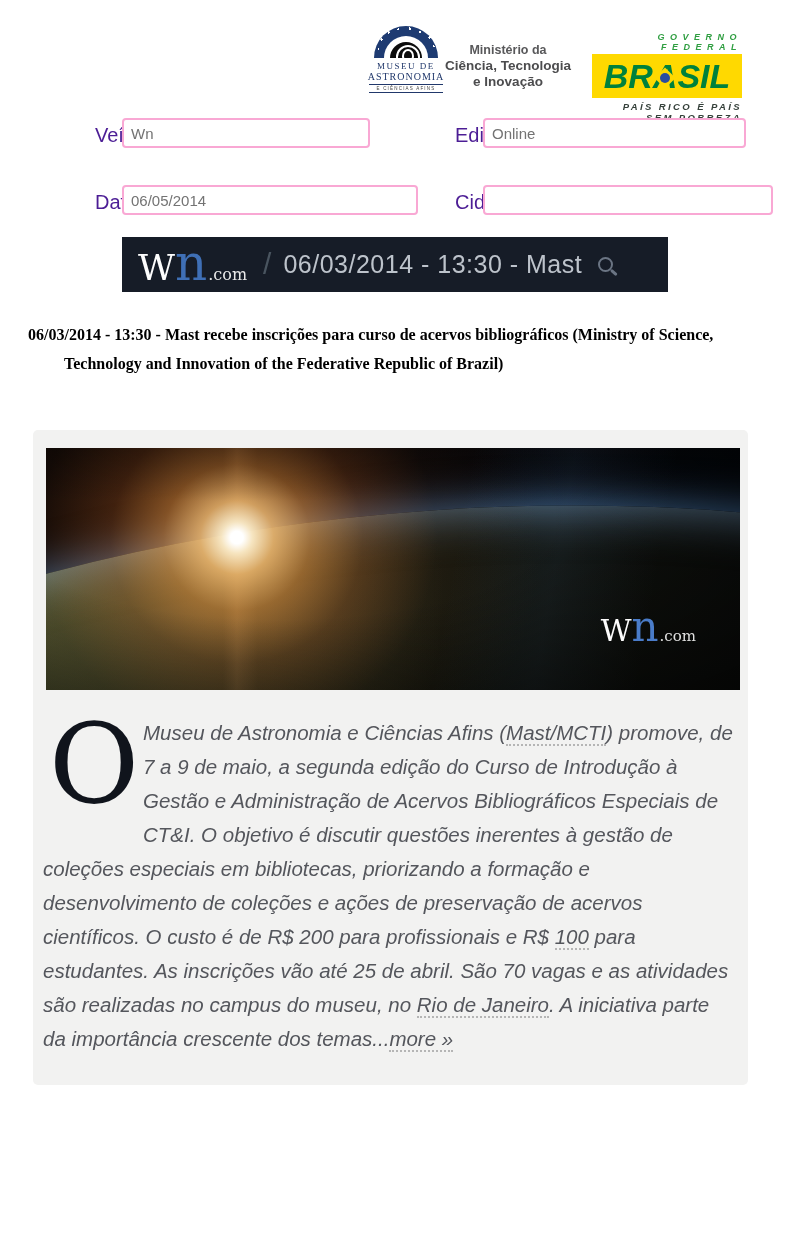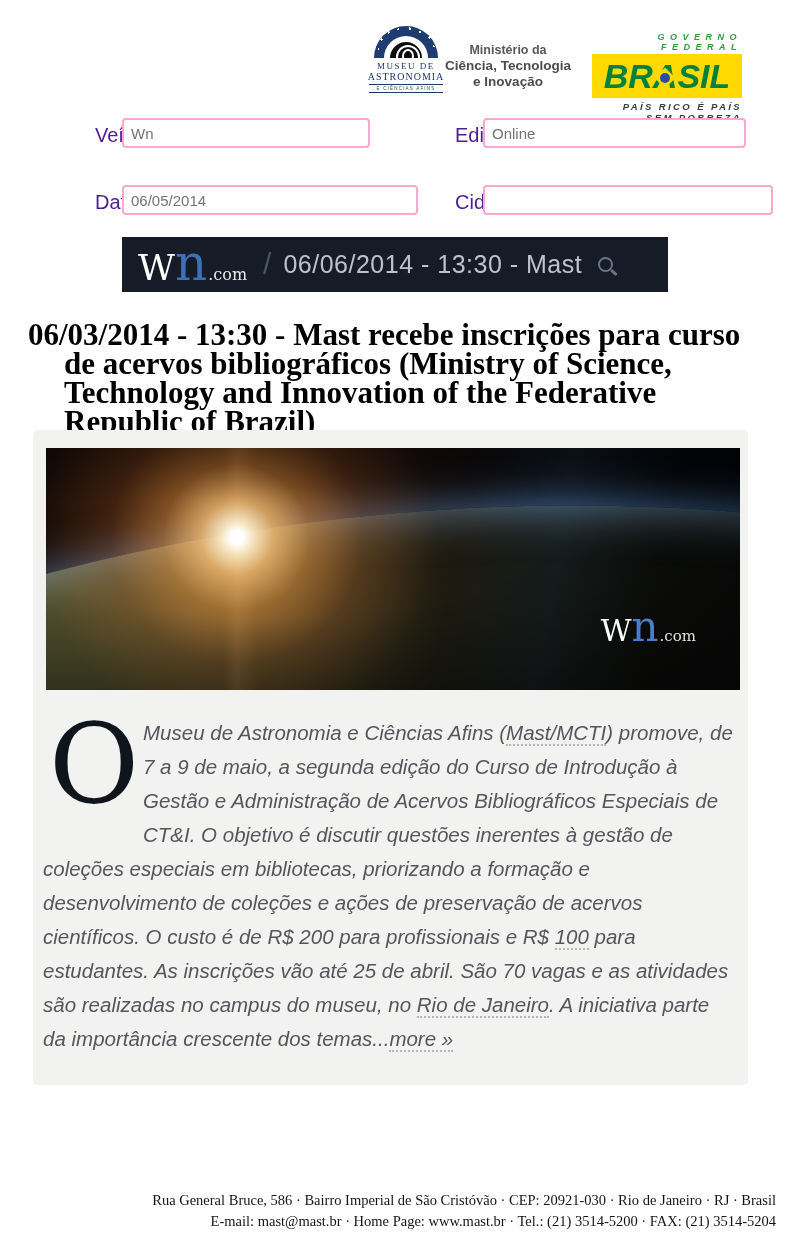--- a/index.html
+++ b/index.html
@@ -53,21 +53,21 @@
   .wn-logo { display:flex; align-items:baseline; font-family:"DejaVu Serif", serif; }
   .wn-W { color:#fdfdfd; font-size:36px; line-height:1; }
   .wn-n { color:#3f6fb5; font-size:50px; line-height:0.8; }
   .wn-com { color:#e8e8e8; font-size:16px; margin-left:1px; }
   .banner-slash { color:#49545f; font-size:30px; margin:0 12px 0 16px; font-weight:300; transform:translateY(-1px); }
   .banner-crumb { color:#bdc3cb; font-size:25px; letter-spacing:0.5px; font-weight:400; white-space:nowrap; }
   .search-icon { position:relative; width:15px; height:15px; border:2.5px solid #6b7584; border-radius:50%; margin-left:16px; flex:0 0 auto; }
   .search-icon::after { content:''; position:absolute; width:8px; height:2.5px; background:#6b7584; right:-7px; bottom:-3px; transform:rotate(42deg); border-radius:2px; }
 
   
-  .headline { position:absolute; left:28px; top:320px; width:744px; font-family:"Liberation Serif", serif; font-weight:bold; color:#000; font-size:31px; line-height:29px; padding-left:36px; text-indent:-36px; }
+  .headline { position:absolute; left:28px; top:320px; width:744px; font-family:"Liberation Serif", serif; font-weight:bold; color:#000; font-size:16px; line-height:29px; padding-left:36px; text-indent:-36px; }
 
   
   .panel { position:absolute; left:33px; top:430px; width:715px; height:655px; background:#f2f2f1; border-radius:5px; }
 
   
   .photo { position:absolute; left:13px; top:18px; width:694px; height:242px; background:#000 linear-gradient(to right, #0a0605 0%, #04070c 100%); overflow:hidden; }
   .earth { position:absolute; width:1800px; height:760px; left:-520px; top:64px; border-radius:50%;
            transform:rotate(-5deg);
            background:#05060a;
            background-image:
@@ -142,21 +142,21 @@
   <span class="form-label" style="left:418px; top:191px;">Cidade:</span>
   <input class="form-input" style="left: 483px; top: 185px; width: 290px;" value="">
 
   <div class="banner">
     <div class="wn-logo">
       <span class="wn-W">W</span>
         <span class="wn-n">n</span>
         <span class="wn-com">.com</span>
     </div>
     <span class="banner-slash">/</span>
-    <span class="banner-crumb">06/06/2014 - 13:30 - Mast</span>
+    <span class="banner-crumb">06/03/2014 - 13:30 - Mast</span>
     <span class="search-icon"></span>
   </div>
 
   <div class="headline">06/03/2014 - 13:30 - Mast recebe inscrições para curso de acervos bibliográficos (Ministry of Science, Technology and Innovation of the Federative Republic of Brazil)</div>
 
   <div class="panel">
 
     <div class="photo">
       <div class="earth"></div>
       <div class="sun"></div>
@@ -168,18 +168,14 @@
       </div>
     </div>
 
     <div class="article">
       <span class="dropcap">O</span>
       <span><span>Museu de Astronomia e Ciências Afins (</span><span class="art-link">Mast/MCTI</span><span>) promove, de 7 a 9 de maio, a segunda edição do Curso de Introdução à Gestão e Administração de Acervos Bibliográficos Especiais de CT&amp;I. O objetivo é discutir questões inerentes à gestão de coleções especiais em bibliotecas, priorizando a formação e desenvolvimento de coleções e ações de preservação de acervos científicos. O custo é de R$ 200 para profissionais e R$ </span><span class="art-link">100</span><span> para estudantes. As inscrições vão até 25 de abril. São 70 vagas e as atividades são realizadas no campus do museu, no </span><span class="art-link">Rio de Janeiro</span><span>. A iniciativa parte da importância crescente dos temas...</span><span class="art-link">more »</span></span>
     </div>
 
   </div>
 
-  <div class="footer">
-    <div>Rua General Bruce, 586 · Bairro Imperial de São Cristóvão · CEP: 20921-030 · Rio de Janeiro · RJ · Brasil</div>
-    <div>E-mail: mast@mast.br · Home Page: www.mast.br · Tel.: (21) 3514-5200 · FAX: (21) 3514-5204</div>
-  </div>
 
 </div>
 
 </body></html>

